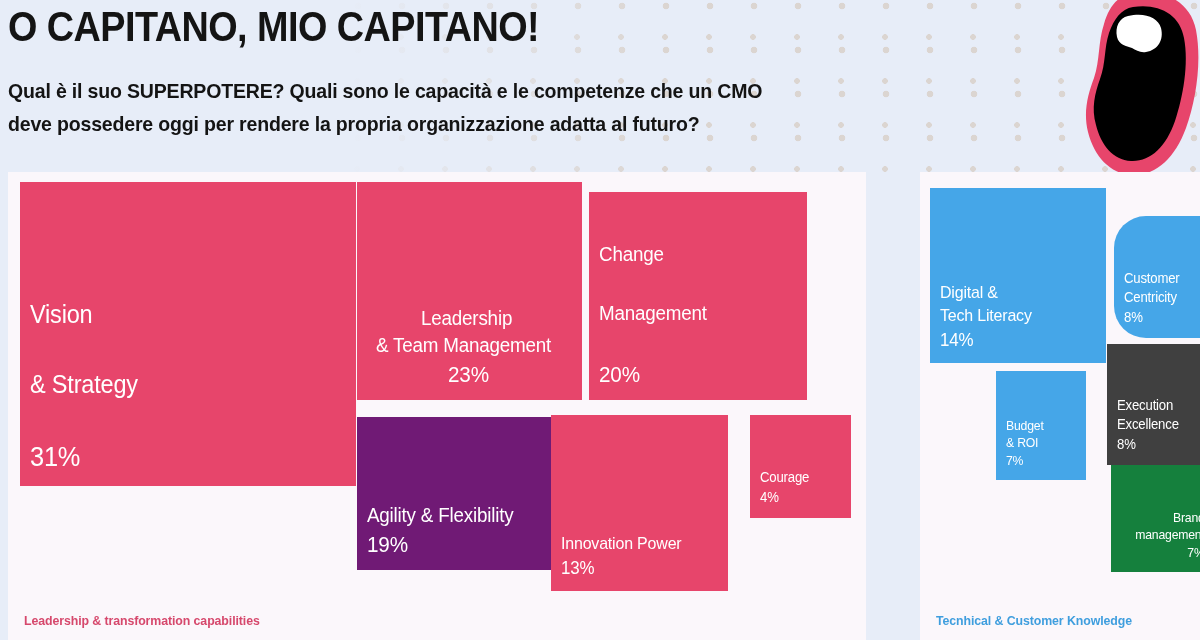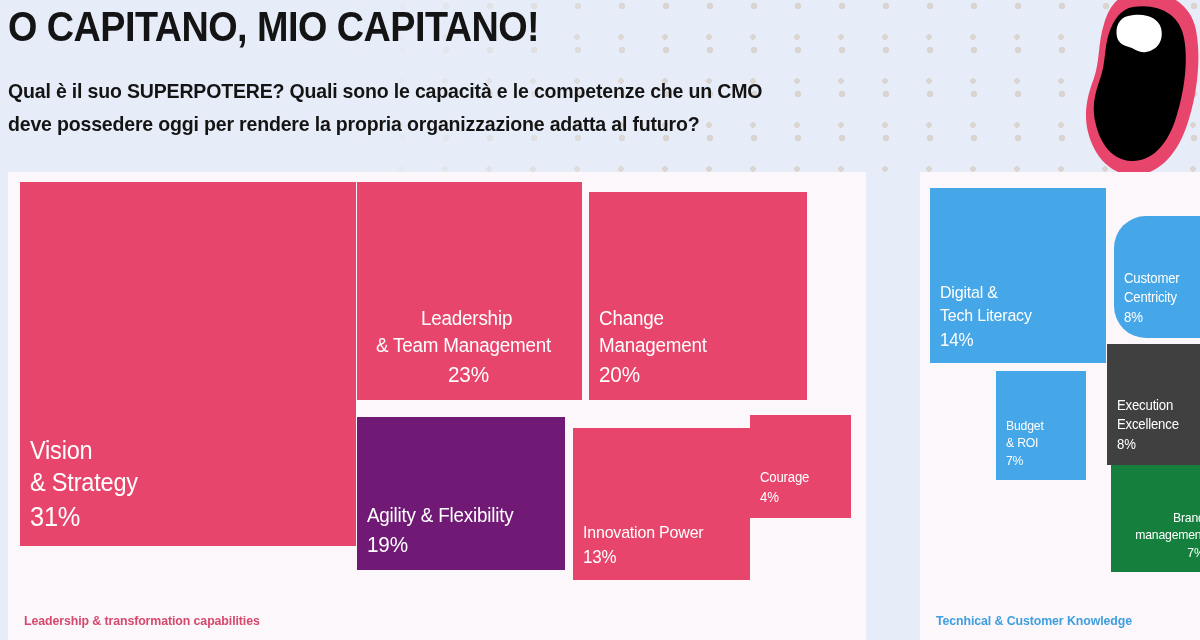--- a/index.html
+++ b/index.html
@@ -95,40 +95,40 @@
     <div>deve possedere oggi per rendere la propria organizzazione adatta al futuro?</div>
   </div>
 
   <svg id="blob" viewBox="0 0 130 200">
     <path d="M 58 3 C 88 -2 116 10 122 40 C 128 72 122 110 112 138 C 101 168 82 186 58 185 C 36 184 20 166 14 142 C 9 122 14 104 20 88 C 26 70 24 52 30 34 C 35 16 44 6 58 3 Z" fill="#e7456b"></path>
     <path d="M 59 17 C 84 13 106 24 110 48 C 115 74 109 107 101 131 C 92 157 76 172 57 171 C 39 170 27 155 22 135 C 17 118 21 103 26 89 C 32 73 30 58 35 43 C 40 29 47 19 59 17 Z" fill="#000000"></path>
     <path d="M 54 26 C 70 22 84 27 87 38 C 90 50 84 60 72 62 C 66 63 62 60 58 58 C 52 56 45 55 43 47 C 41 37 45 28 54 26 Z" fill="#ffffff"></path>
   </svg>
 
   <div class="panel" id="panel-left">
-    <div class="tile sz-lg" style="left:12px;top:10px;width:336px;height:364px;background:#e7456b;">
+    <div class="tile sz-lg" style="left:12px;top:10px;width:336px;height:304px;background:#e7456b;gap:38px;">
       <div class="tname">Vision</div>
       <div class="tname">&amp; Strategy</div>
       <div class="tval">31%</div>
     </div>
     <div class="tile sz-md" style="left:349px;top:10px;width:225px;height:218px;background:#e7456b;align-items:center;">
       <div class="tname">Leadership</div>
       <div class="tname">&amp; Team Management</div>
       <div class="tval">23%</div>
     </div>
-    <div class="tile sz-md" style="left:581px;top:20px;width:218px;height:208px;background:#e7456b;">
+    <div class="tile sz-md" style="left:581px;top:20px;width:218px;height:208px;background:#e7456b;gap:32px;">
       <div class="tname">Change</div>
       <div class="tname">Management</div>
       <div class="tval">20%</div>
     </div>
     <div class="tile sz-md" style="left:349px;top:245px;width:208px;height:153px;background:#701a75;">
       <div class="tname">Agility &amp; Flexibility</div>
       <div class="tval">19%</div>
     </div>
-    <div class="tile sz-sm" style="left:565px;top:243px;width:177px;height:152px;background:#e7456b;margin-top:13px;">
+    <div class="tile sz-sm" style="left:543px;top:243px;width:177px;height:176px;background:#e7456b;">
       <div class="tname">Innovation Power</div>
       <div class="tval">13%</div>
     </div>
     <div class="tile sz-xs" style="left:742px;top:243px;width:101px;height:103px;background:#e7456b;">
       <div class="tname">Courage</div>
       <div class="tval">4%</div>
     </div>
     <div class="panel-label" id="label-left">Leadership &amp; transformation capabilities</div>
   </div>
 

